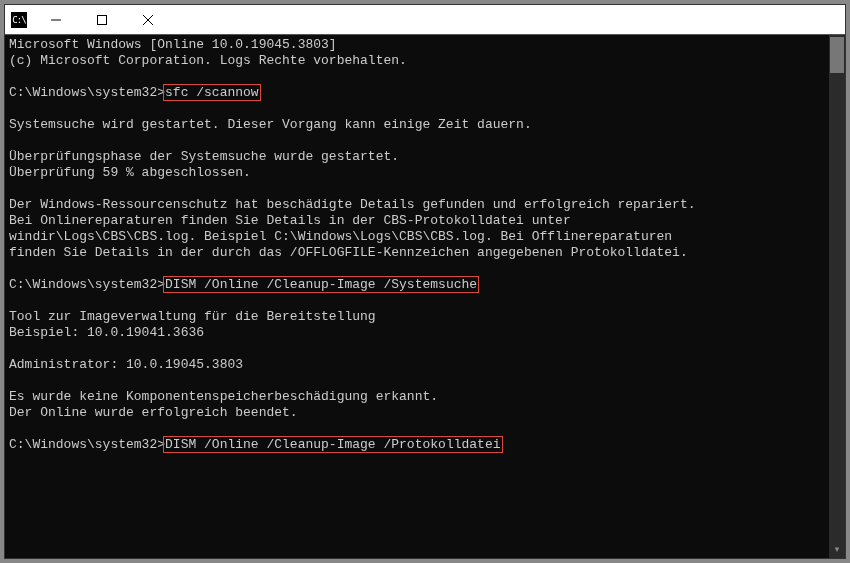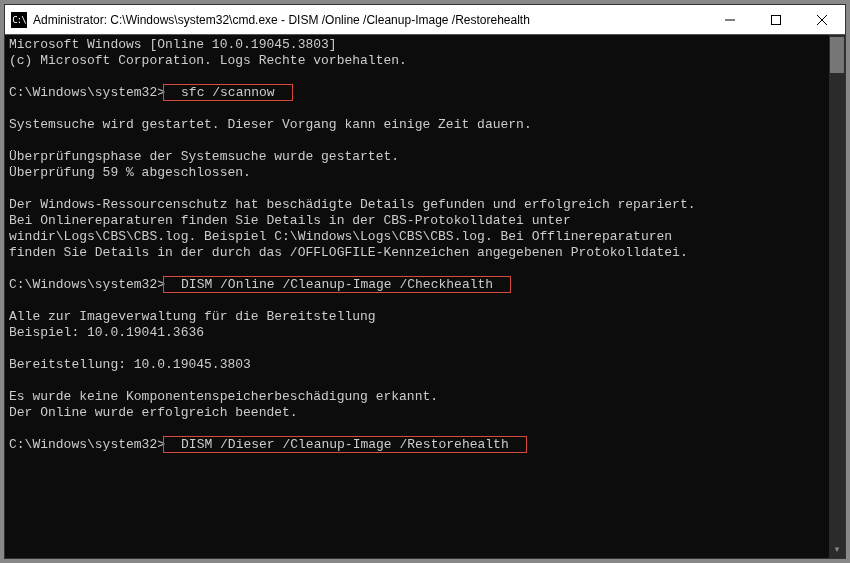--- a/index.html
+++ b/index.html
@@ -100,31 +100,30 @@
       height: 14px;
       display: flex;
       align-items: center;
       justify-content: center;
       color: #888;
       font-size: 9px;
     }
     .scroll-arrow.down { bottom: 2px; }
     .highlight {
       border: 1px solid #d84a3e;
-      padding: 0px 17px;
+      padding: 0px 1px;
       margin: -1px -2px;
     }
   </style>
 </head>
 <body>
 
 <div class="window">
   <div class="titlebar">
     <div class="titlebar-icon">C:\</div>
-    <div class="titlebar-text">Administrator: C:\Windows\system32\cmd.exe - DISM  /Online /Cleanup-Image /Restorehealth</div>
     <div class="window-controls">
       <div class="win-btn">
         <svg width="10" height="10" viewBox="0 0 10 10">
             <line x1="0" y1="5" x2="10" y2="5" stroke="currentColor" stroke-width="1"></line>
           </svg>
       </div>
       <div class="win-btn">
         <svg width="10" height="10" viewBox="0 0 10 10">
             <rect x="0.5" y="0.5" width="9" height="9" fill="none" stroke="currentColor" stroke-width="1"></rect>
           </svg>
@@ -146,29 +145,29 @@
 <span>Systemsuche wird gestartet. Dieser Vorgang kann einige Zeit dauern.</span>
 
 <span>Überprüfungsphase der Systemsuche wurde gestartet.</span>
 <span>Überprüfung 59 % abgeschlossen.</span>
 
 <span>Der Windows-Ressourcenschutz hat beschädigte Details gefunden und erfolgreich repariert.</span>
 <span>Bei Onlinereparaturen finden Sie Details in der CBS-Protokolldatei unter</span>
 <span>windir\Logs\CBS\CBS.log. Beispiel C:\Windows\Logs\CBS\CBS.log. Bei Offlinereparaturen</span>
 <span>finden Sie Details in der durch das /OFFLOGFILE-Kennzeichen angegebenen Protokolldatei.</span>
 
-<span>C:\Windows\system32&gt;</span><span class="highlight">DISM /Online /Cleanup-Image /Checkhealth</span>
+<span>C:\Windows\system32&gt;</span><span class="highlight">DISM /Online /Cleanup-Image /Systemsuche</span>
 
-<span>Alle zur Imageverwaltung für die Bereitstellung</span>
+<span>Tool zur Imageverwaltung für die Bereitstellung</span>
 <span>Beispiel: 10.0.19041.3636</span>
 
-<span>Bereitstellung: 10.0.19045.3803</span>
+<span>Administrator: 10.0.19045.3803</span>
 
 <span>Es wurde keine Komponentenspeicherbeschädigung erkannt.</span>
 <span>Der Online wurde erfolgreich beendet.</span>
 
-<span>C:\Windows\system32&gt;</span><span class="highlight">DISM /Dieser /Cleanup-Image /Restorehealth</span></div>
+<span>C:\Windows\system32&gt;</span><span class="highlight">DISM /Online /Cleanup-Image /Protokolldatei</span></div>
     <div class="scrollbar">
       <div class="scroll-thumb"></div>
       <div class="scroll-arrow down">▾</div>
     </div>
   </div>
 </div>
 
 </body></html>

